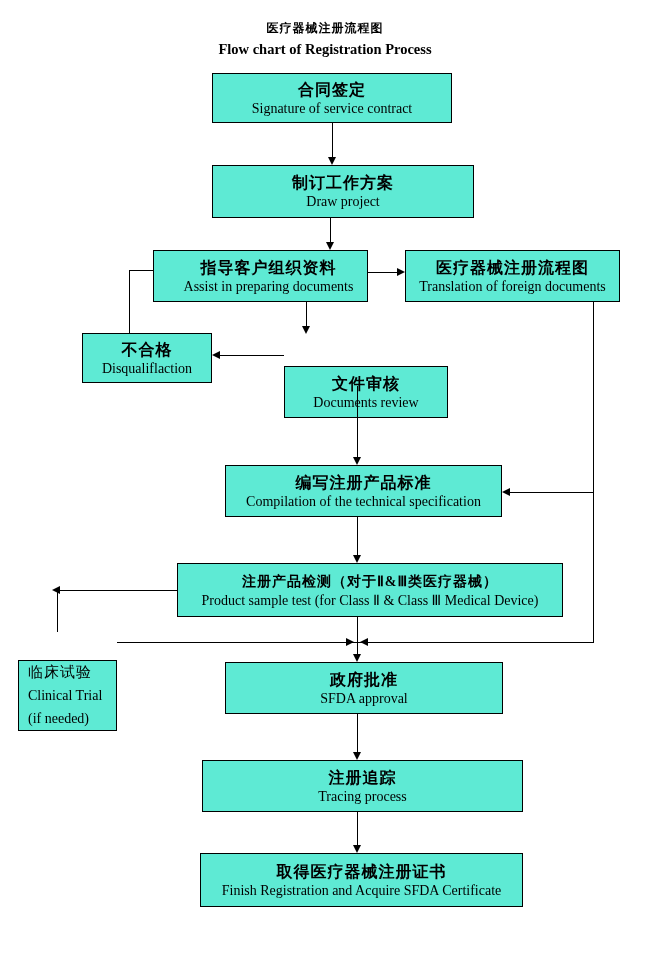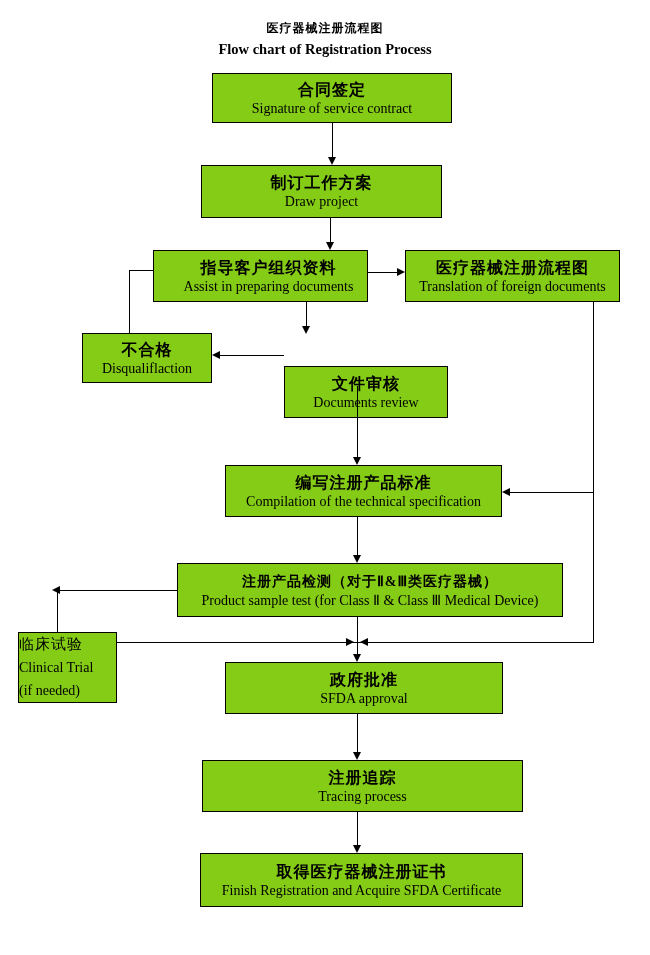--- a/index.html
+++ b/index.html
@@ -13,31 +13,31 @@
   }
   .stage { position: absolute; left: 0; top: 0; width: 650px; height: 955px; }
 
   .title { position: absolute; left: 0; top: 17px; width: 650px; text-align: center; }
   .title .t-zh { display: block; font-weight: bold; font-size: 12px; line-height: 22px; letter-spacing: 1px; }
   .title .t-en { display: block; font-weight: bold; font-size: 14.5px; line-height: 21px; }
 
   .node {
     position: absolute;
     border: 1px solid #000;
-    background: #84cc16;
+    background: #5eead4;
     box-sizing: border-box;
     display: flex; flex-direction: column;
     align-items: center; justify-content: center;
     text-align: center;
   }
   .node .zh { font-weight: bold; font-size: 16px; line-height: 21px; letter-spacing: 1px; white-space: nowrap; }
   .node .en { font-size: 14px; line-height: 18px; white-space: nowrap; }
   .node.small-pad .zh { font-size: 14px; }
 
-  .node.left-align { align-items: flex-start; text-align: left; justify-content: center; }
+  .node.left-align { align-items: flex-start; text-align: left; padding-left: 9px; justify-content: center; margin-top: 28px; }
   .node.left-align .zh { font-weight: normal; font-size: 15px; line-height: 23px; }
   .node.left-align .en { line-height: 23px; }
 
   .vl { position: absolute; width: 1px; background: #000; }
   .hl { position: absolute; height: 1px; background: #000; }
 
   .arr { position: absolute; width: 0; height: 0; }
   .arr.down  { border-left: 4px solid transparent; border-right: 4px solid transparent; border-top: 8px solid #000; }
   .arr.left  { border-top: 4px solid transparent; border-bottom: 4px solid transparent; border-right: 8px solid #000; }
   .arr.right { border-top: 4px solid transparent; border-bottom: 4px solid transparent; border-left: 8px solid #000; }
@@ -50,21 +50,21 @@
   <div class="title">
     <span class="t-zh">医疗器械注册流程图</span>
     <span class="t-en">Flow chart of Registration Process</span>
   </div>
 
   <div class="node" style="left:212px;top:73px;width:240px;height:50px;">
     <span class="zh">合同签定</span>
     <span class="en">Signature of service contract</span>
   </div>
 
-  <div class="node" style="left:201px;top:165px;width:241px;height:53px;">
+  <div class="node" style="left:212px;top:165px;width:262px;height:53px;">
     <span class="zh">制订工作方案</span>
     <span class="en">Draw project</span>
   </div>
 
   <div class="node" style="left:153px;top:250px;width:215px;height:52px;padding-left:16px;">
     <span class="zh">指导客户组织资料</span>
     <span class="en">Assist in preparing documents</span>
   </div>
 
   <div class="node" style="left:405px;top:250px;width:215px;height:52px;">

